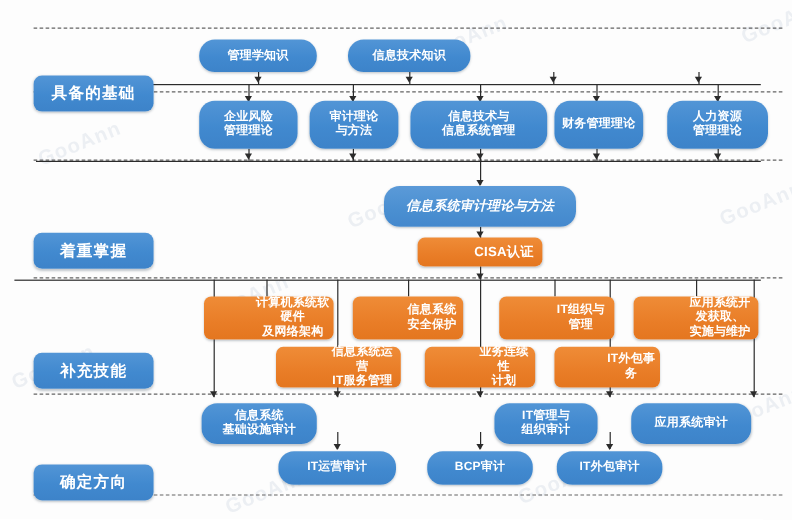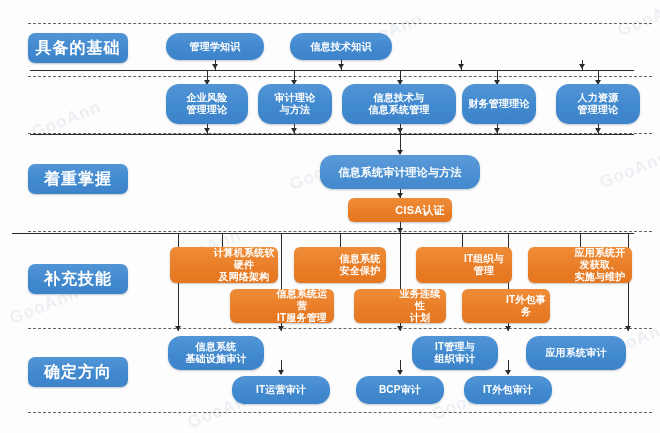--- a/index.html
+++ b/index.html
@@ -63,22 +63,23 @@
     border-radius:13px;
   }
   .orange{
     background:linear-gradient(180deg,#ef8c37 0%,#e97d27 60%,#e4761f 100%);
     border-radius:6px;
     padding-left:43px;
   }
   .stage-label{
     background:linear-gradient(180deg,#5295d6 0%,#4189cf 55%,#3d83c9 100%);
     border-radius:7px;
-    font-size:16px;
+    font-size:13px;
     letter-spacing:1px;
+    margin-top:30px;
   }
 
   
   .vline{
     position:absolute;
     width:0;
     border-left:1.6px solid #2b2b2b;
   }
   .hbus{
     position:absolute;
@@ -217,21 +218,21 @@
   <div class="node blue" style="left:462px;top:84px;width:74px;height:40px;flex-direction:row;">
     <span>财务管理</span>
     <span>理论</span>
   </div>
   <div class="node blue" style="left:556px;top:84px;width:84px;height:40px;flex-direction:column;">
     <span>人力资源</span>
     <span>管理理论</span>
   </div>
 
   <div class="node blue2" style="left:320px;top:155px;width:160px;height:34px;">
-    <span style="font-size:11px;">信息系统审计理论与方法</span>
+    <span style="font-size:11px;font-style:italic;">信息系统审计理论与方法</span>
   </div>
   <div class="node orange" style="left:348px;top:198px;width:104px;height:24px;">
     <span style="font-size:11px;">CISA认证</span>
   </div>
 
   <div class="node orange" style="left:170px;top:247px;width:108px;height:36px;flex-direction:column;">
     <span>计算机系统软硬件</span>
     <span>及网络架构</span>
   </div>
   <div class="node orange" style="left:294px;top:247px;width:92px;height:36px;flex-direction:column;">

